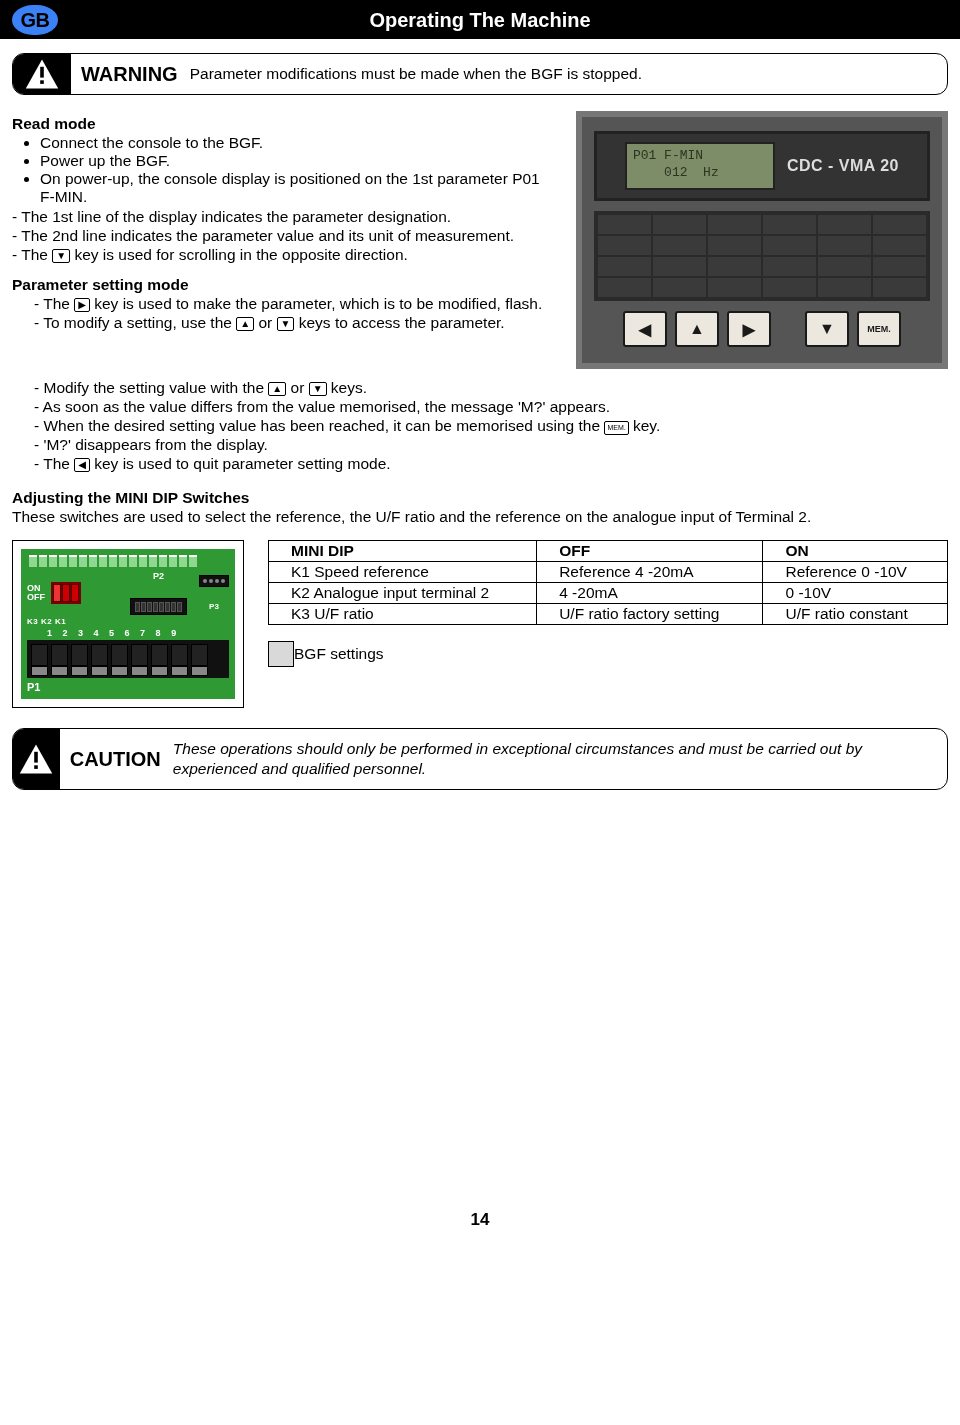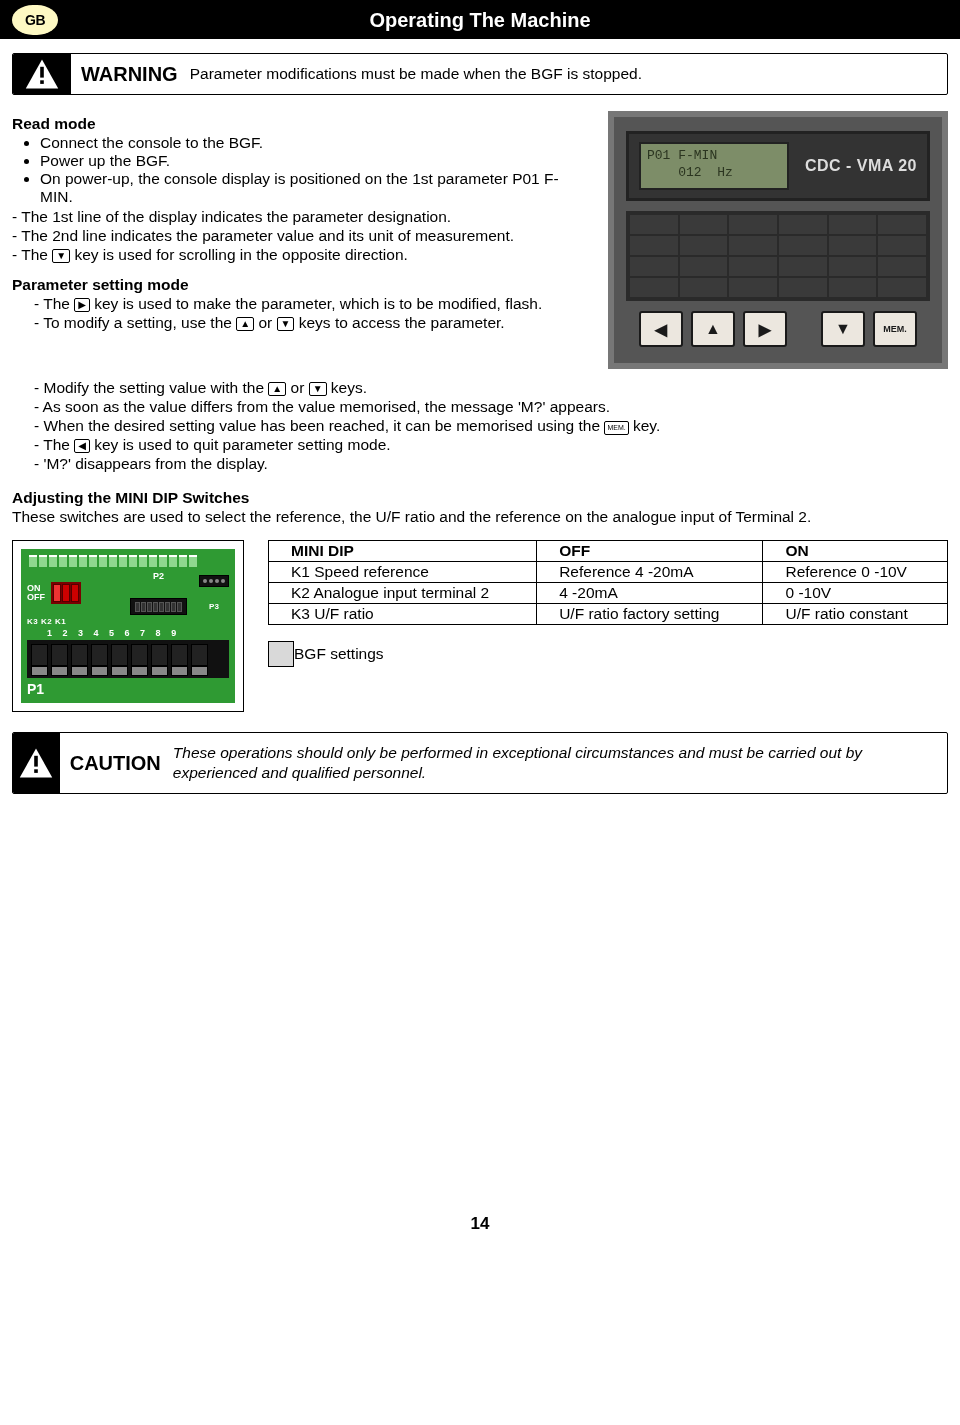--- a/index.html
+++ b/index.html
@@ -17,44 +17,44 @@
   
   .hdr {
     background: #000;
     color: #fff;
     margin: 0 -12px 14px -12px;
     padding: 5px 12px 4px 12px;
     display: flex;
     align-items: center;
   }
   .gb-badge {
-    background: #fef9c3;
+    background: #3b82f6;
     color: #000;
     border-radius: 50%/55%;
     width: 46px;
     height: 30px;
     display: inline-flex;
     align-items: center;
     justify-content: center;
     font-weight: 700;
-    font-size: 14px;
+    font-size: 20px;
     letter-spacing: -0.5px;
   }
   .hdr-title {
     flex: 1;
     text-align: center;
     font-size: 20px;
     font-weight: 700;
     margin-right: 46px;
   }
 
   
   .alert {
     border: 1px solid #000;
-    border-radius: 2px;
+    border-radius: 12px;
     display: flex;
     align-items: center;
     padding: 0;
     margin: 0 0 16px 0;
     overflow: hidden;
   }
   .alert-icon {
     background: #000;
     color: #fff;
     width: 58px;
@@ -102,21 +102,21 @@
     border: 6px solid #777;
     background: #555;
     padding: 14px 12px 16px 12px;
     display: flex;
     flex-direction: column;
     gap: 10px;
   }
   .lcd-wrap {
     background: #333;
     border: 3px solid #222;
-    padding: 8px 10px;
+    padding: 8px 28px;
     display: flex;
     align-items: center;
     justify-content: space-between;
     gap: 12px;
   }
   .lcd {
     background: #7d8d68;
     border: 2px solid #222;
     width: 150px;
     height: 48px;
@@ -190,21 +190,21 @@
   .p3lbl { color: #fff; font-size: 8px; font-weight: 700; }
   .klbls { color: #fff; font-size: 8px; font-weight: 700; letter-spacing: 0.5px; margin-top: 2px; }
   .numrow { color: #fff; font-size: 9px; font-weight: 700; display: flex; gap: 10.5px; margin: 2px 0 2px 20px; }
   .term-block { background: #111; padding: 4px 4px 2px 4px; margin-top: 2px; }
   .terms { display: flex; gap: 3px; }
   .terms span {
     width: 17px; height: 32px; background: #222;
     border: 1px solid #000;
     box-shadow: inset 0 -8px 0 #888, inset 0 -10px 0 #000;
   }
-  .p1lbl { color: #fff; font-size: 14px; font-weight: 700; margin-top: 3px; }
+  .p1lbl { color: #fff; font-size: 11px; font-weight: 700; margin-top: 3px; }
 
   .dip-info { flex: 1; }
 
   table.dip {
     border-collapse: collapse;
     width: 100%;
     font-size: 15.5px;
   }
   table.dip th, table.dip td {
     border: 1px solid #000;
@@ -313,24 +313,24 @@
     </div>
   </div>
 
   <p class="plain ind">
     <span>- Modify the setting value with the </span><span class="keybox">▲</span><span> or </span><span class="keybox">▼</span><span> keys.</span>
   </p>
   <p class="plain ind">- As soon as the value differs from the value memorised, the message 'M?' appears.</p>
   <p class="plain ind">
     <span>- When the desired setting value has been reached, it can be memorised using the </span><span class="keybox mem">MEM.</span><span> key.</span>
   </p>
+  <p class="plain ind">- 'M?' disappears from the display.</p>
   <p class="plain ind">
     <span>- The </span><span class="keybox">◀</span><span> key is used to quit parameter setting mode.</span>
   </p>
-  <p class="plain ind">- 'M?' disappears from the display.</p>
 
   <p class="h" style="margin-top:16px">Adjusting the MINI DIP Switches</p>
   <p class="plain">These switches are used to select the reference, the U/F ratio and the reference on the analogue input of Terminal 2.</p>
 
   <div class="dip-area">
     <div class="dip-frame">
       <div class="pcb">
         <div class="header-pins">
             <span></span>
             <span></span>

